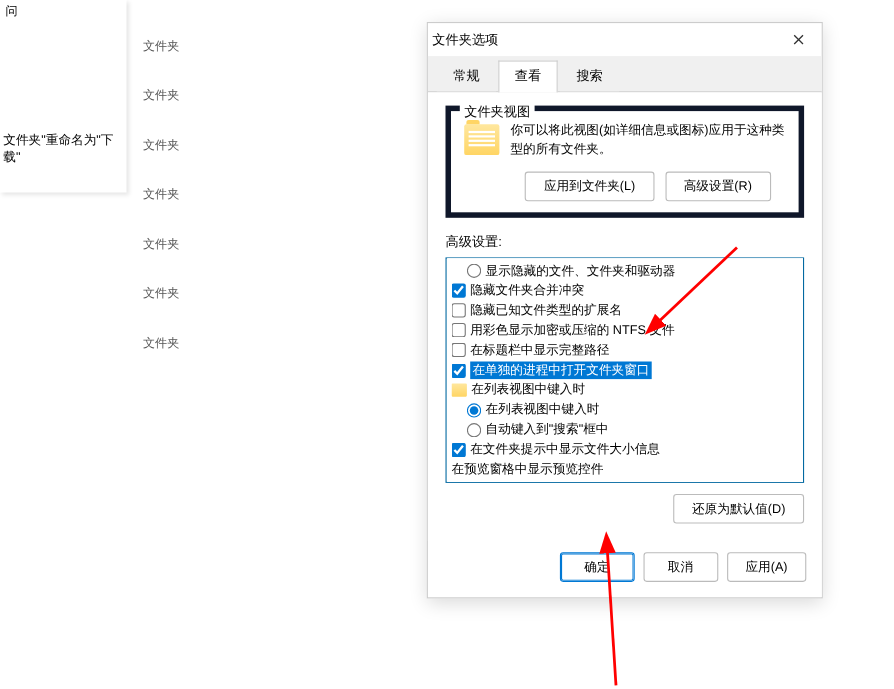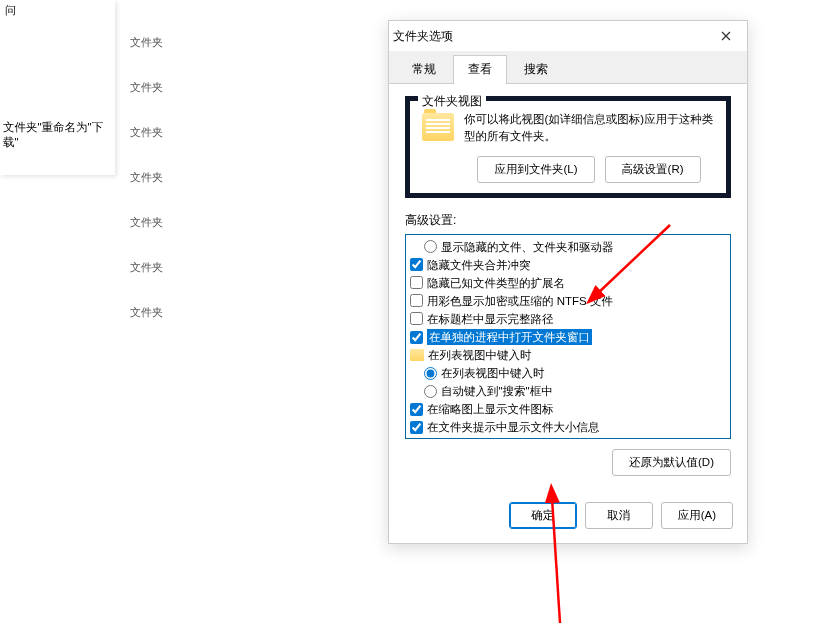--- a/index.html
+++ b/index.html
@@ -320,24 +320,20 @@
         <div class="tree-item l1">
           <input type="radio" name="rg12" checked="" style="">
           <span>在列表视图中键入时</span>
         </div>
         <div class="tree-item l1">
           <input type="radio" name="rg12" style="">
           <span>自动键入到"搜索"框中</span>
         </div>
         <div class="tree-item">
           <input type="checkbox" checked="" style="">
-          <span>在缩略图上显示文件图标</span>
-        </div>
-        <div class="tree-item">
-          <input type="checkbox" checked="" style="">
           <span>在文件夹提示中显示文件大小信息</span>
         </div>
         <div class="tree-item">
           <span>在预览窗格中显示预览控件</span>
         </div>
       </div>
 
     <div class="restore-row">
       <button class="win-btn">还原为默认值(D)</button>
     </div>

